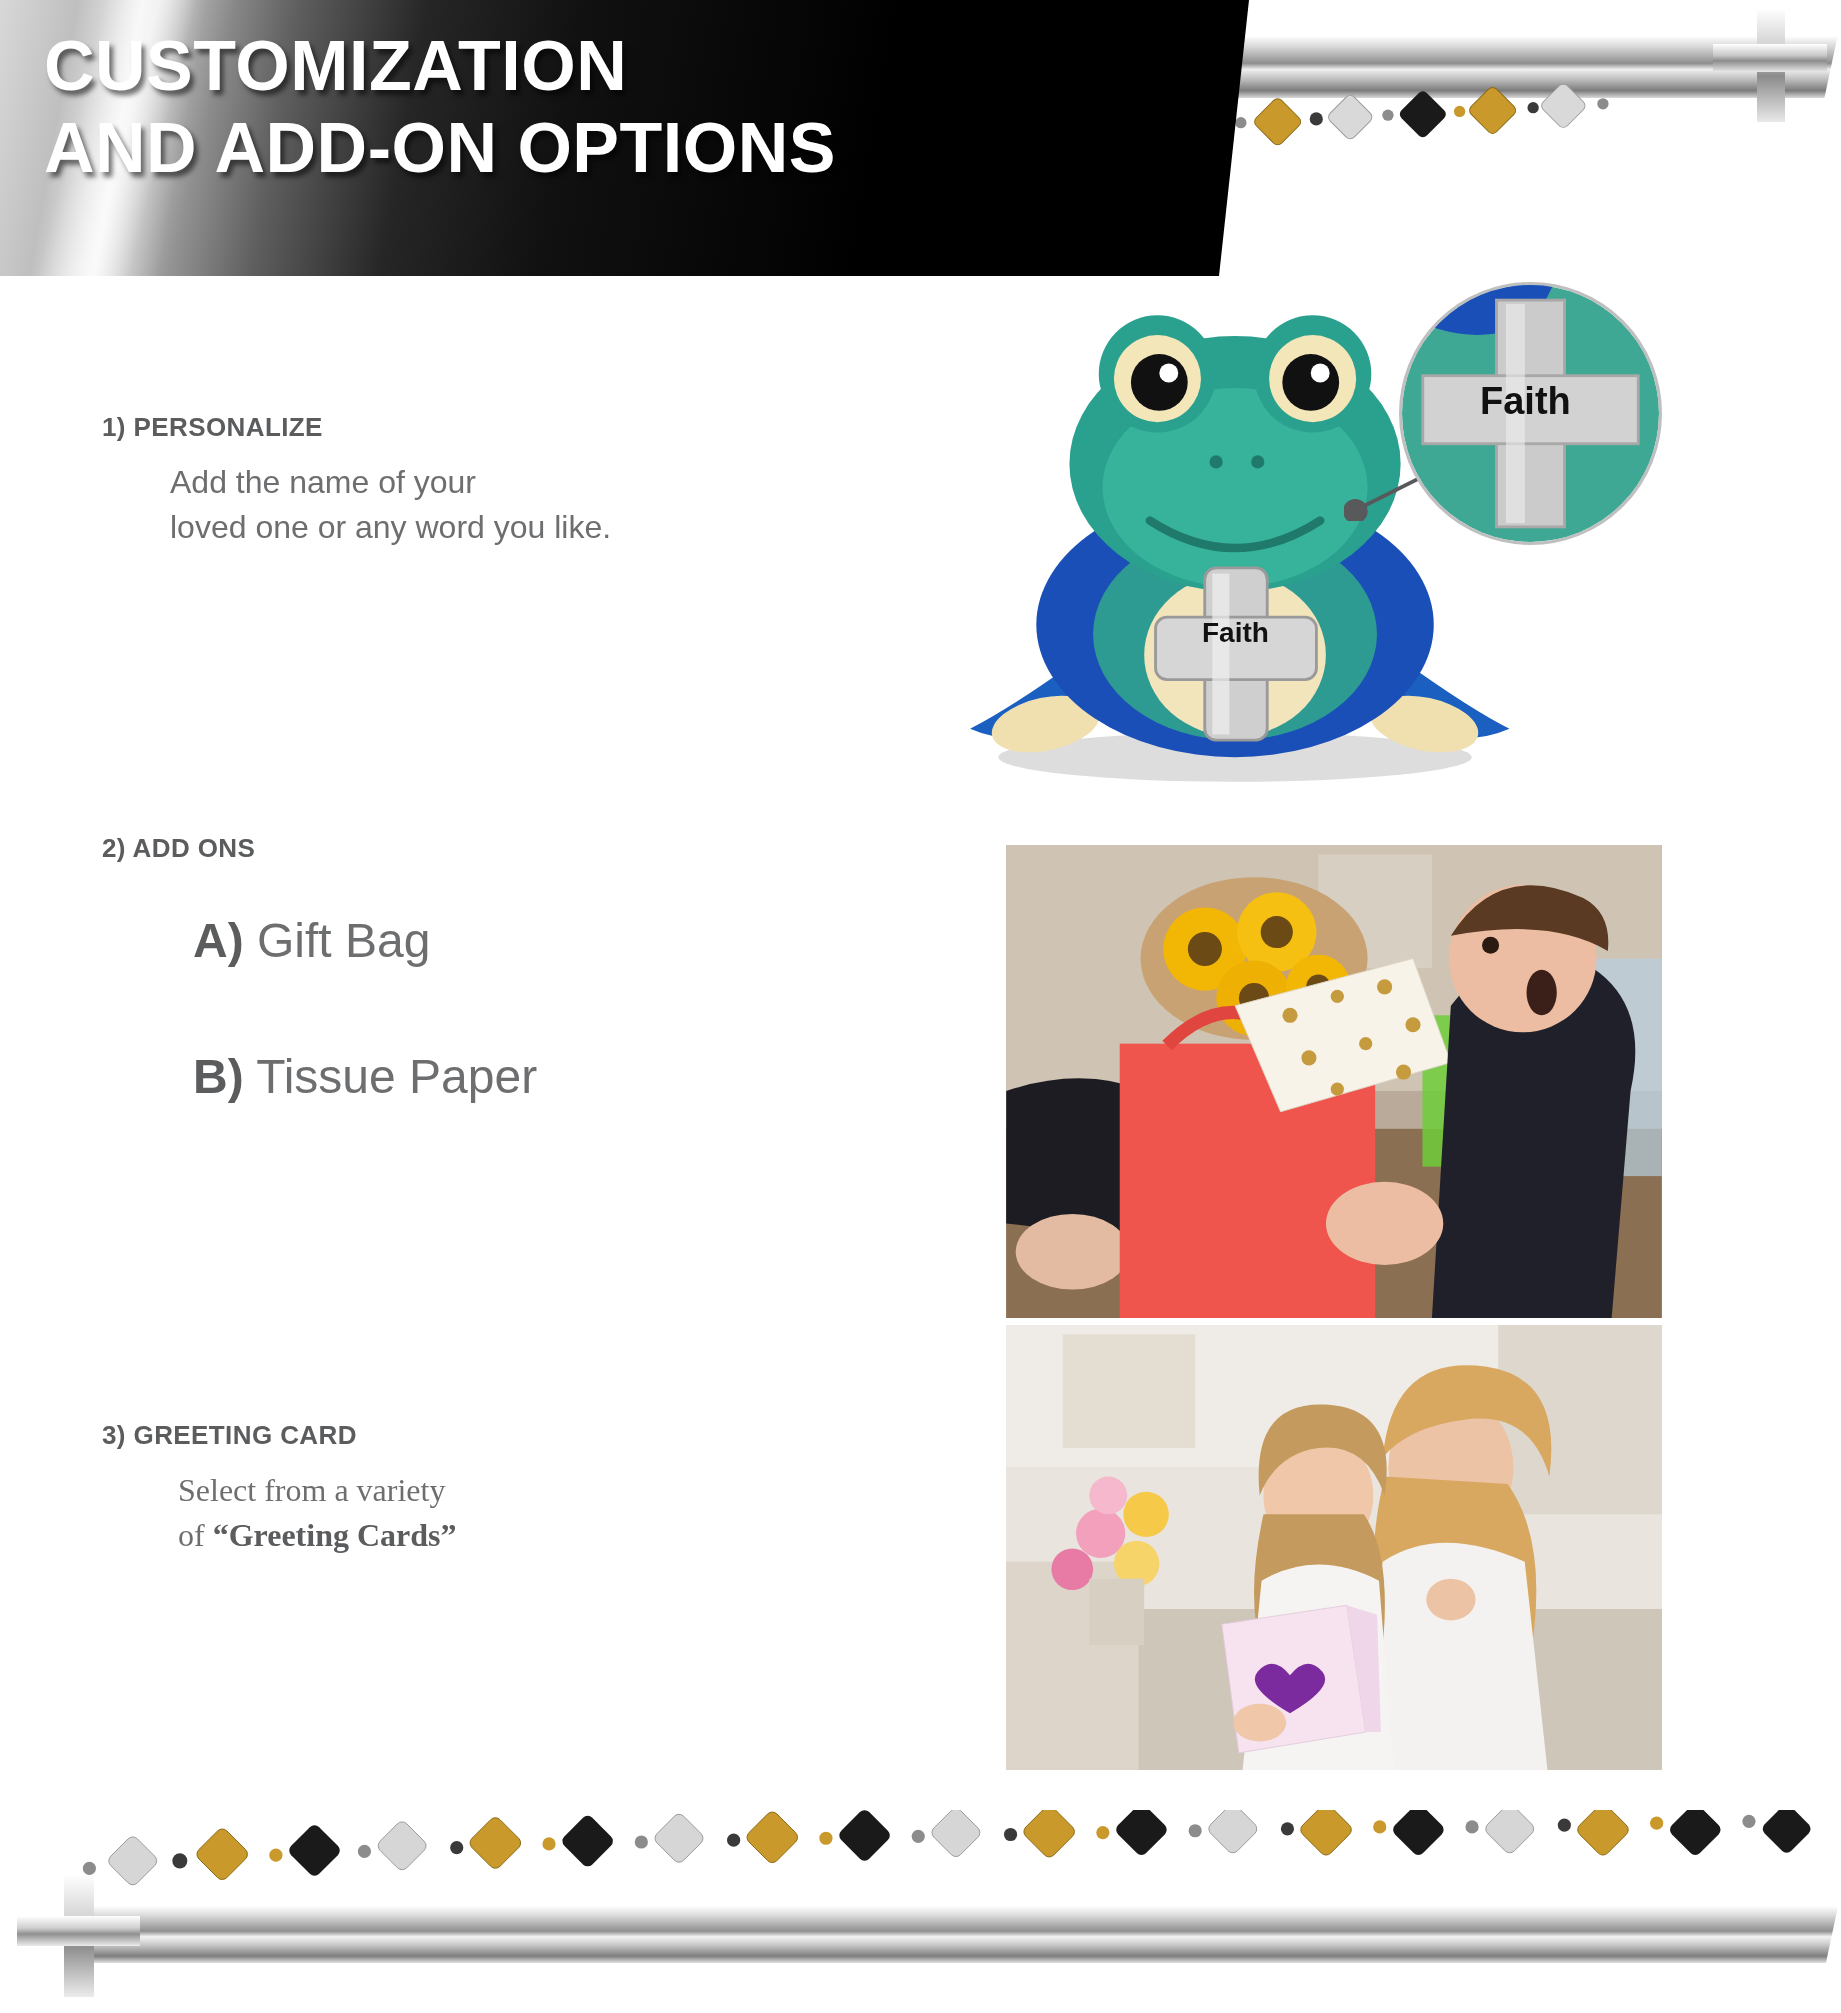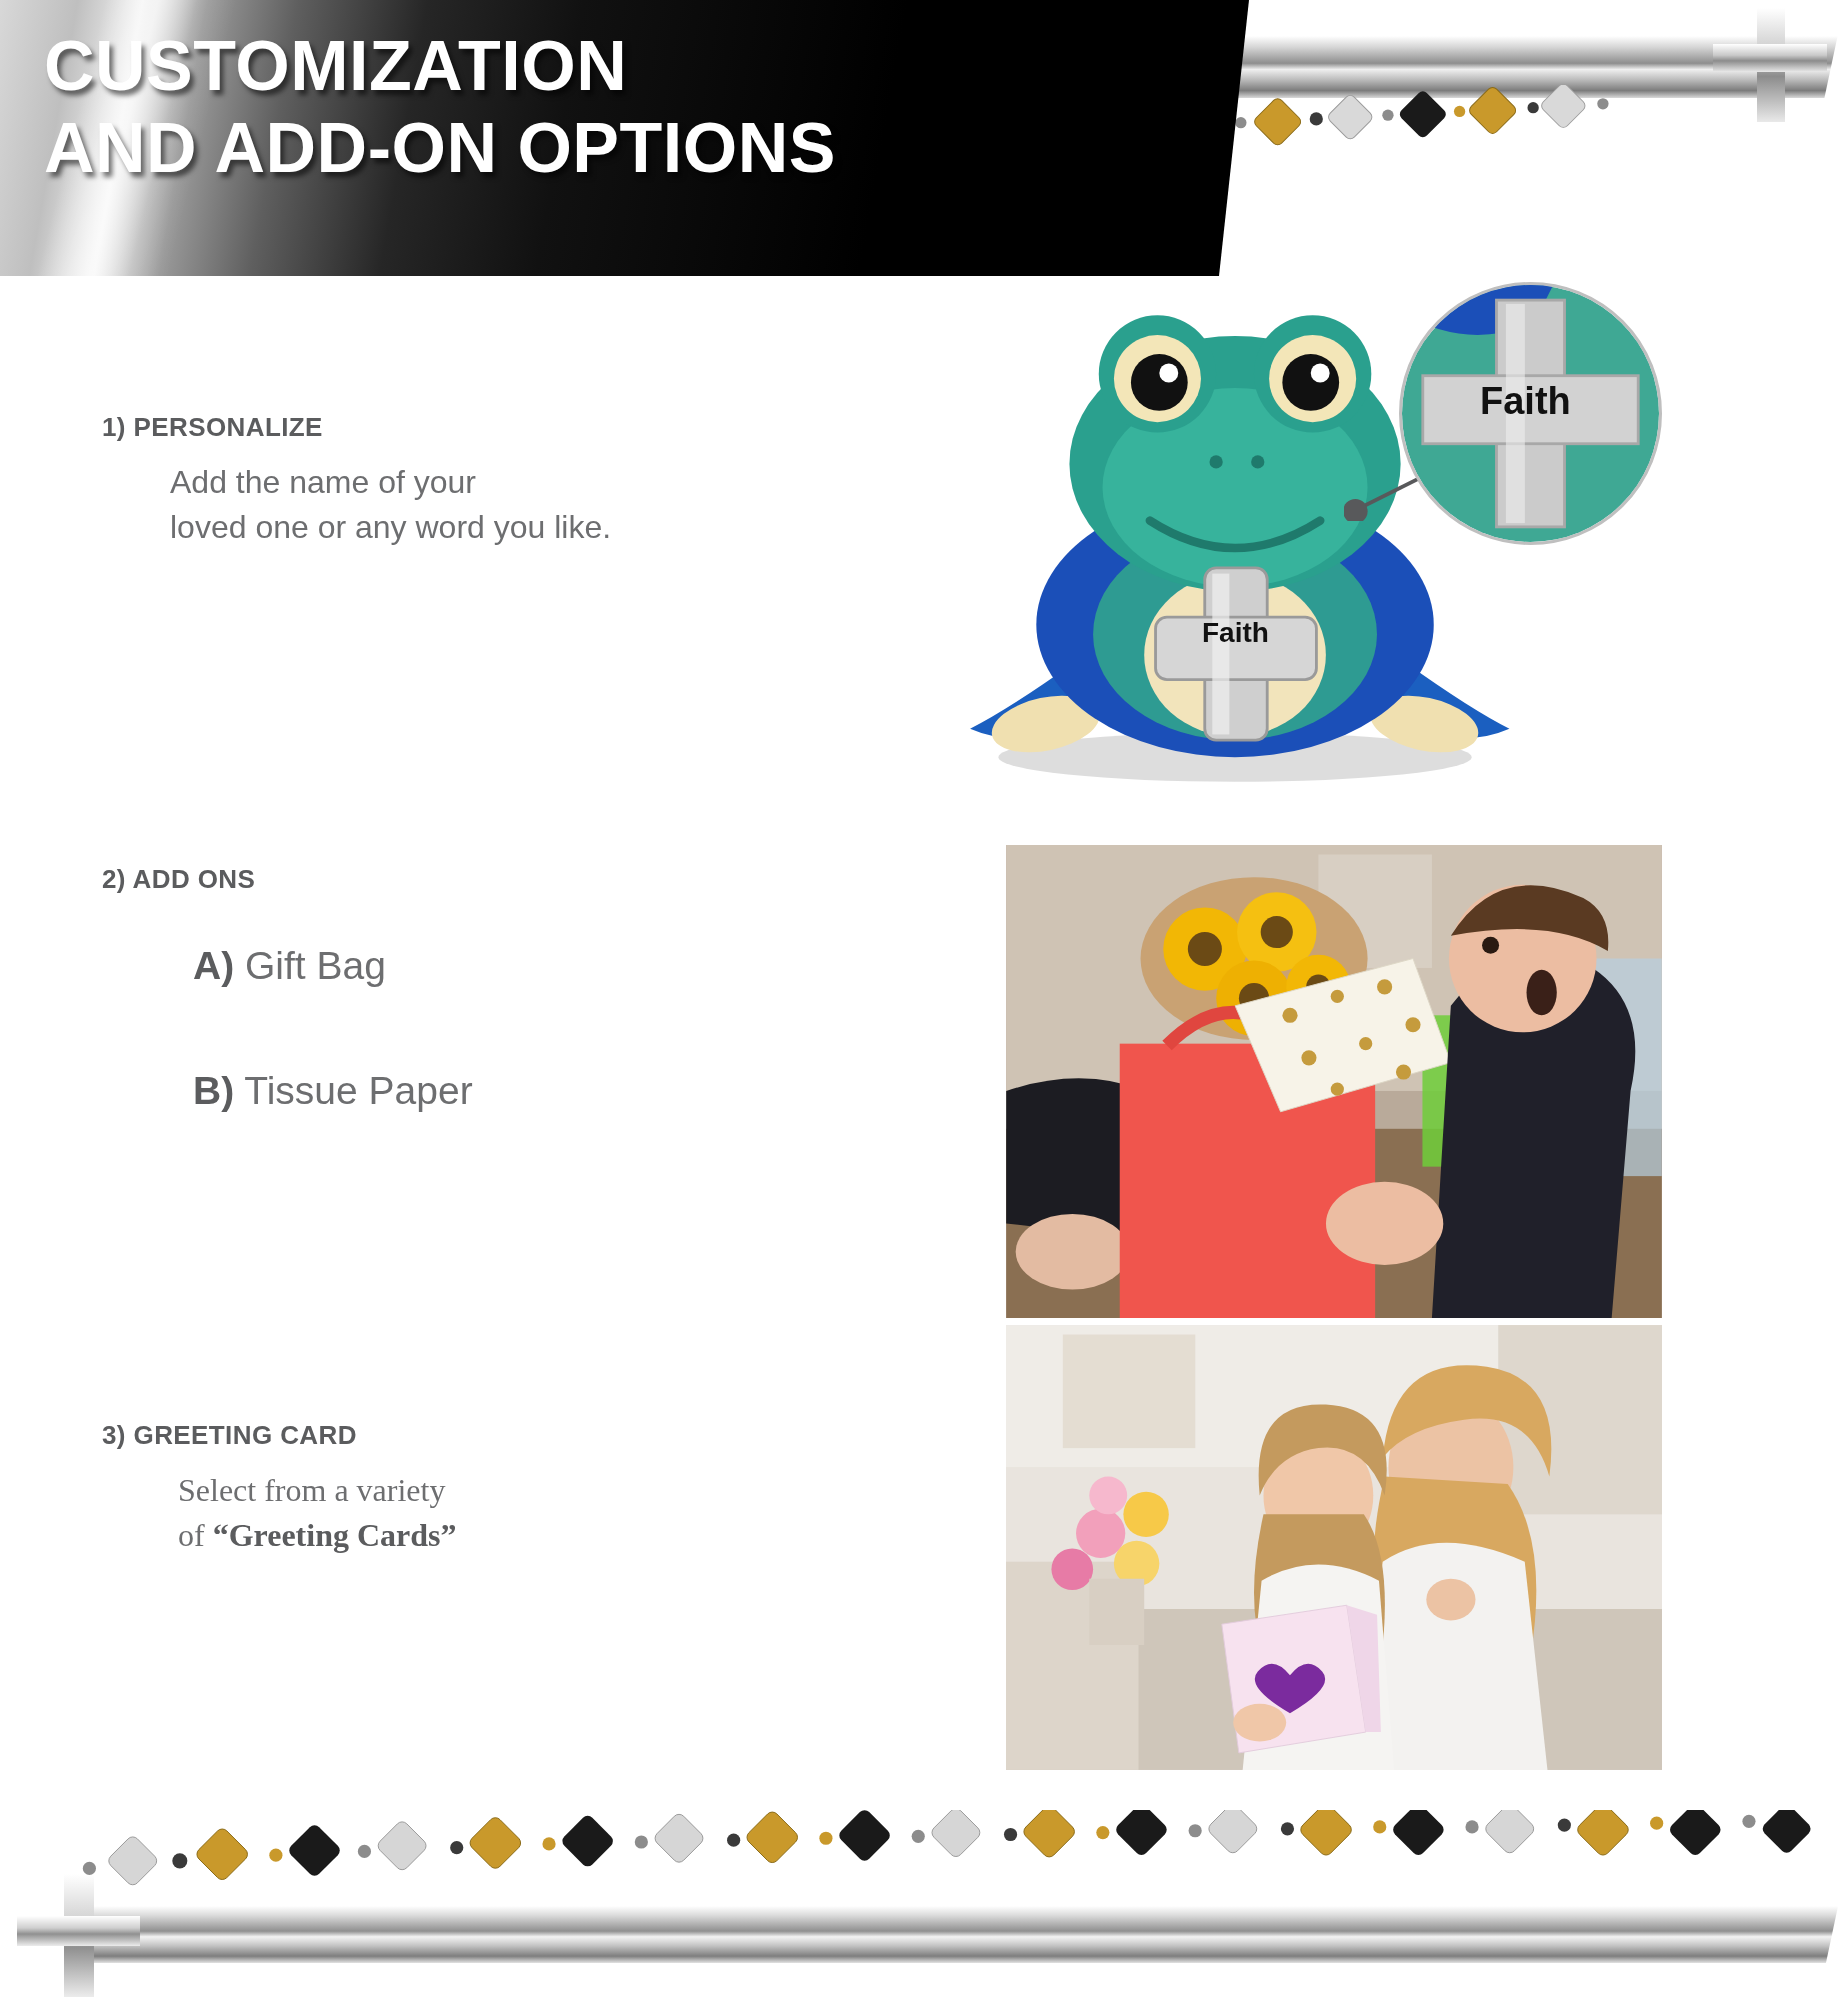--- a/index.html
+++ b/index.html
@@ -105,21 +105,21 @@
     letter-spacing: 0.4px;
     margin: 0 0 17px 0;
   }
   .sec-body {
     font-size: 32px;
     line-height: 1.42;
     color: #6d6e70;
     margin-left: 68px;
   }
   .sub-item {
-    font-size: 39px;
+    font-size: 48px;
     color: #6d6e70;
     margin-left: 91px;
   }
   .sub-item b { color: #5b5c5e; font-weight: bold; }
   .sec-body b { color: #5b5c5e; font-weight: bold; }
 
   
   .photo {
     position: absolute;
     overflow: hidden;
@@ -200,21 +200,21 @@
 </div>
 
 <div class="section" style="top:412px;">
   <div class="sec-head">1) PERSONALIZE</div>
   <div class="sec-body">
     <div>Add the name of your</div>
     <div>loved one or any word you like.</div>
   </div>
 </div>
 
-<div class="section" style="top:864px;">
+<div class="section" style="top:833px;">
   <div class="sec-head">2) ADD ONS</div>
   <div class="sub-item" style="margin-top:49px;">
     <b>A)</b>
     <span>Gift Bag</span>
   </div>
   <div class="sub-item" style="margin-top:81px;">
     <b>B)</b>
     <span>Tissue Paper</span>
   </div>
 </div>

